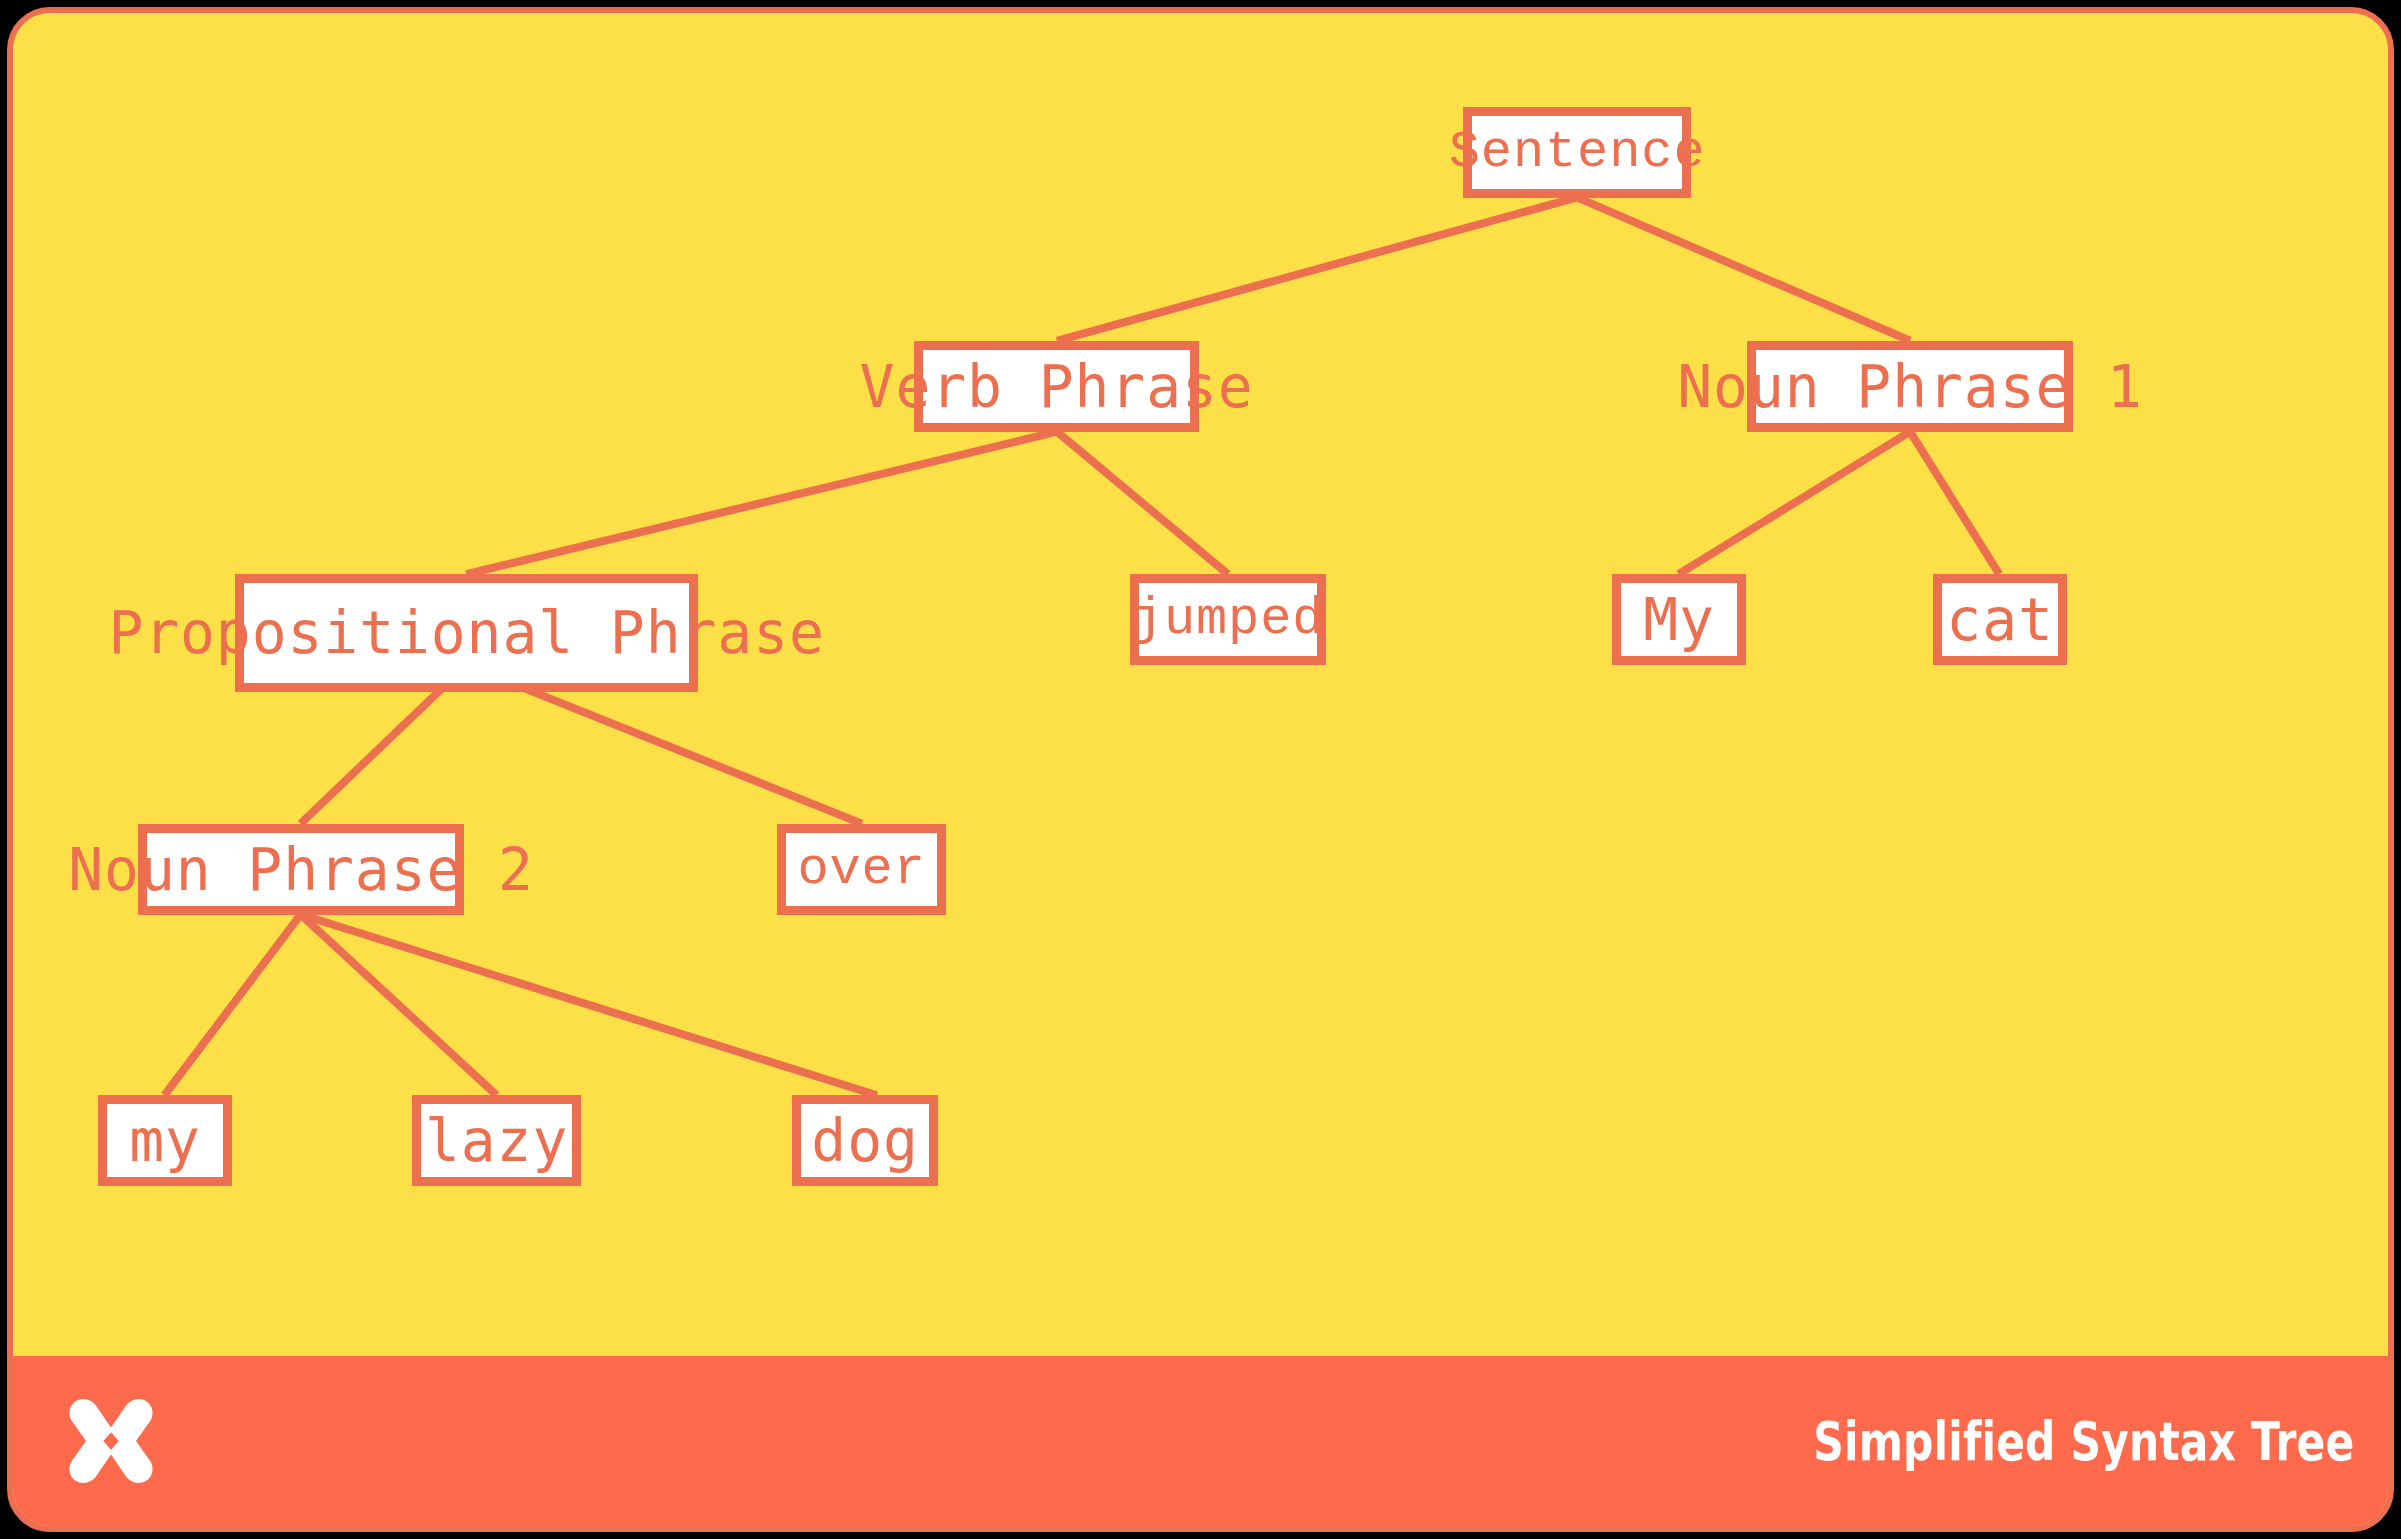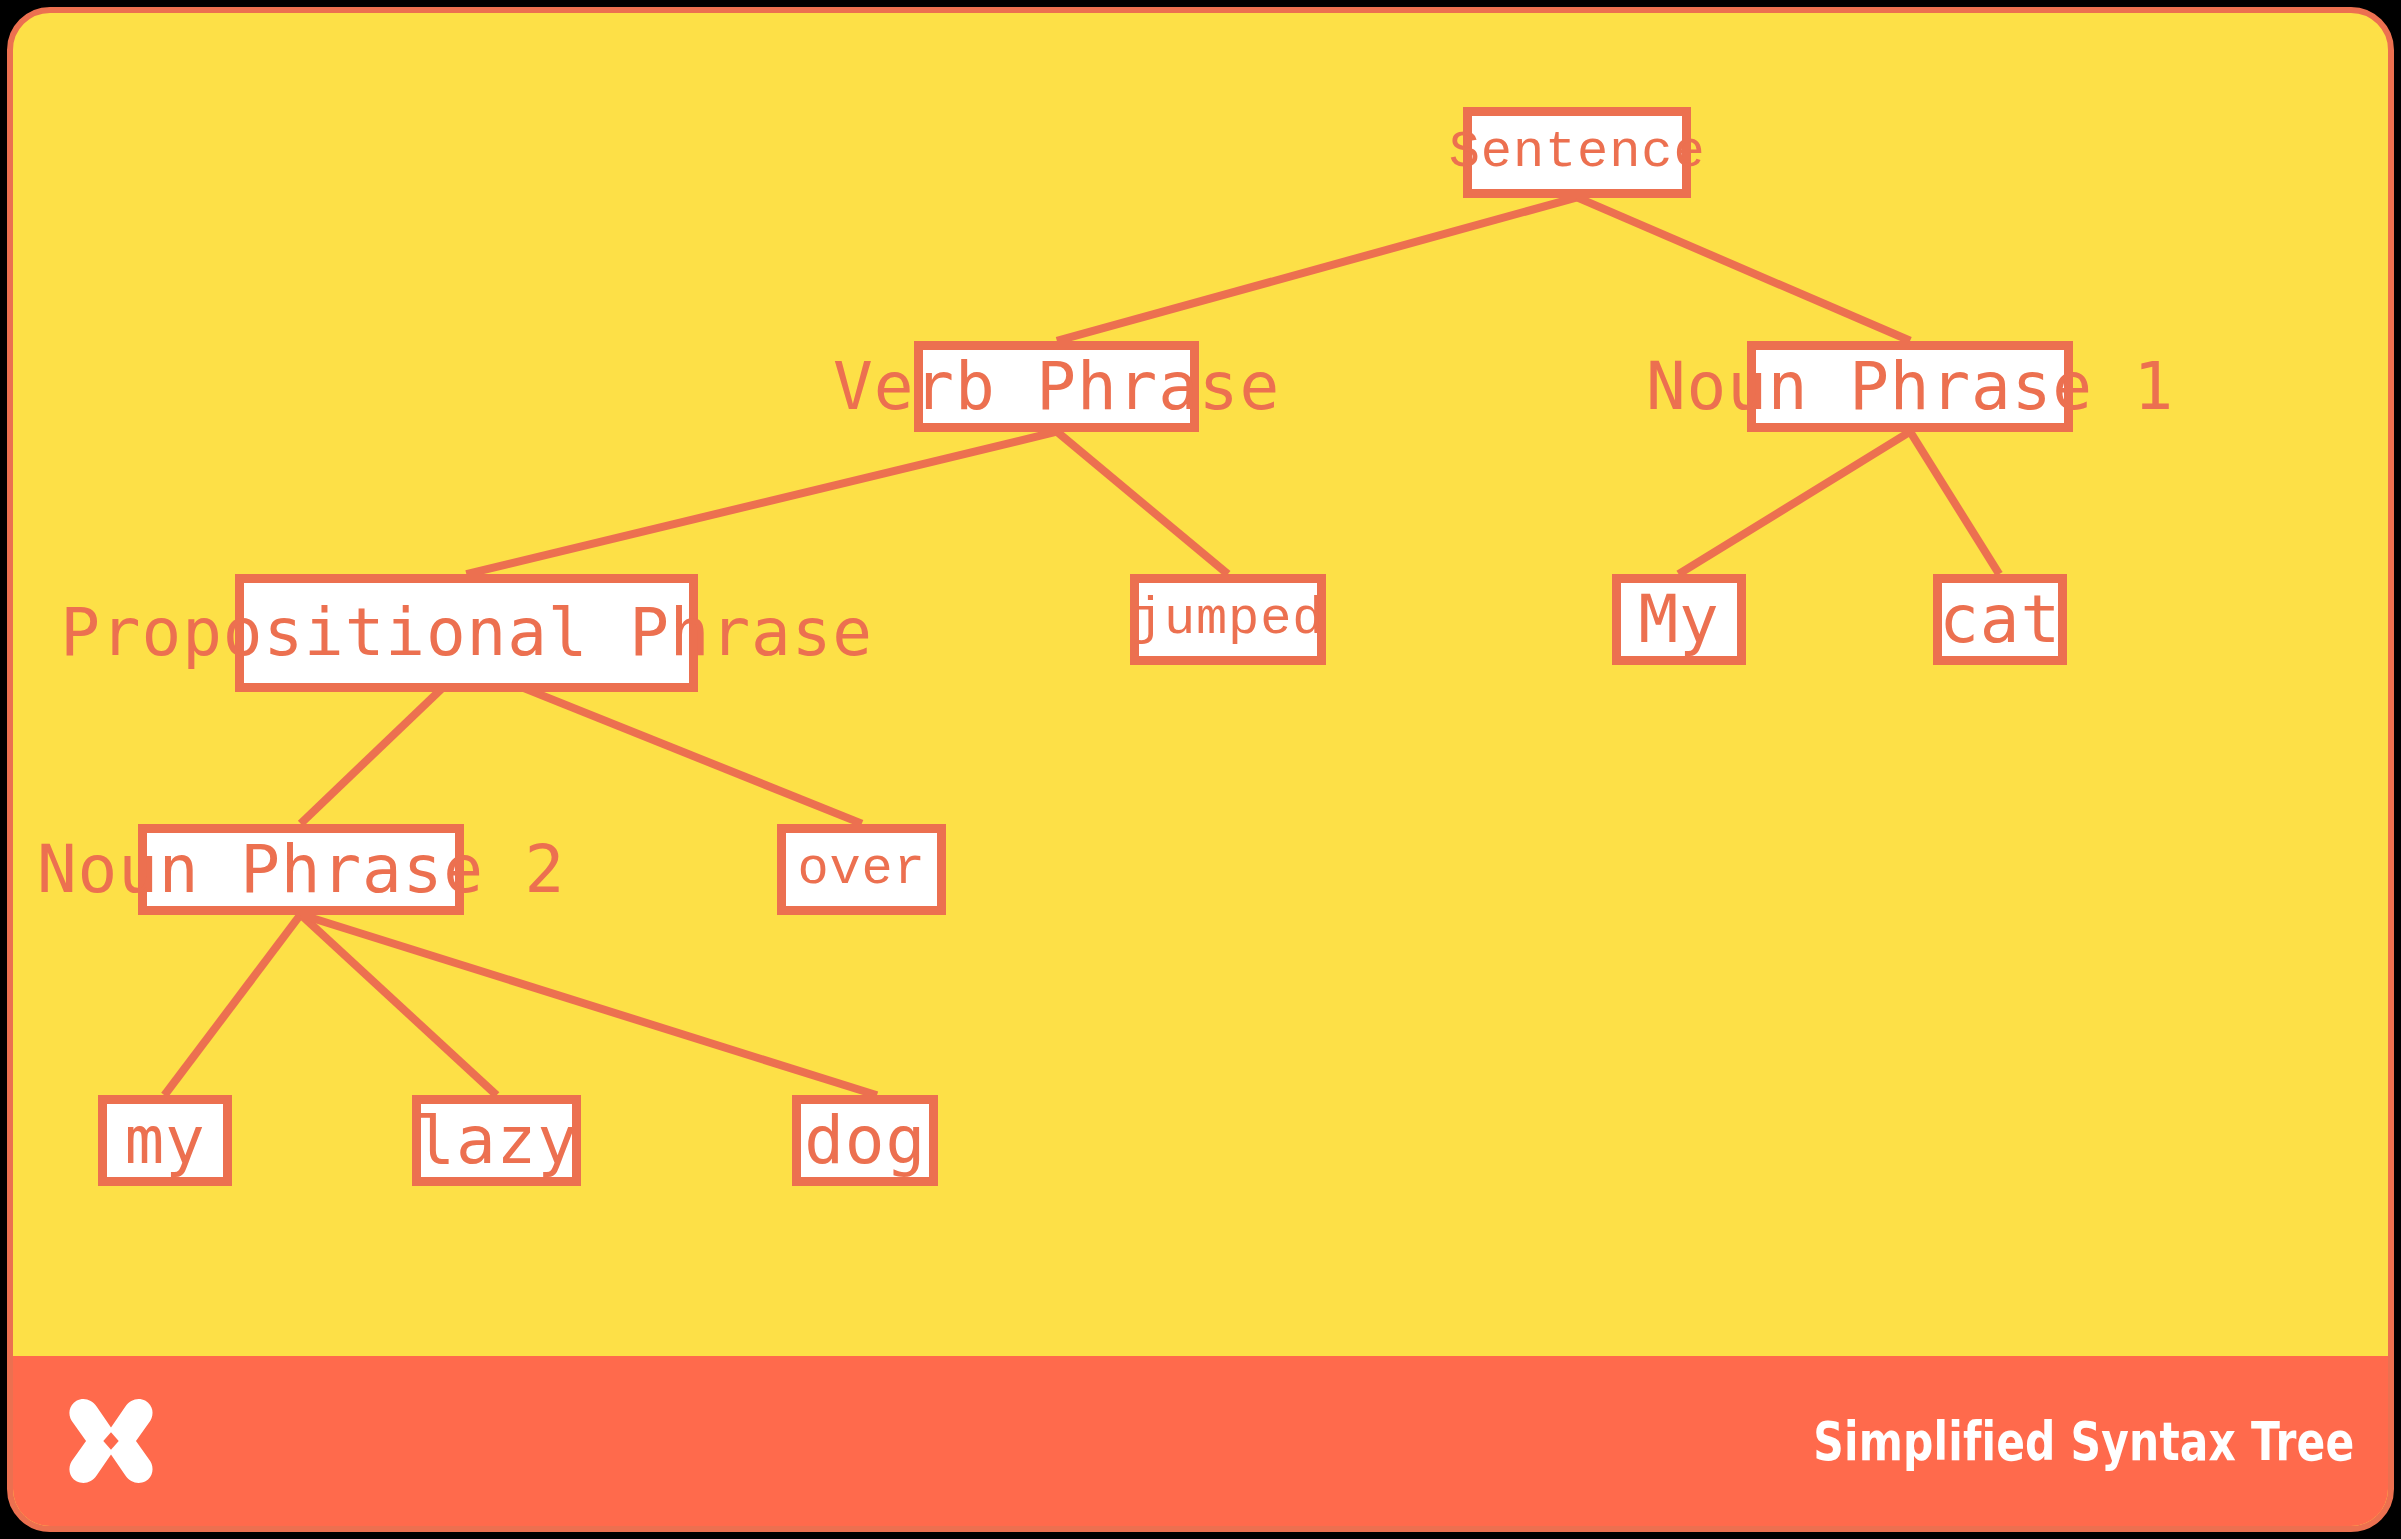--- a/index.html
+++ b/index.html
@@ -45,21 +45,21 @@
   .node {
     position: absolute;
     background: #FFFFFF;
     border: 9px solid #EC7050;
     box-sizing: border-box;
     display: flex;
     align-items: center;
     justify-content: center;
     color: #EC7050;
     font-family: "DejaVu Sans Mono", monospace;
-    font-size: 66px;
+    font-size: 58px;
     letter-spacing: 0.9px;
     line-height: 1;
     white-space: nowrap;
   }
   .node.wide-face {
     font-family: "Liberation Mono", "DejaVu Sans Mono", monospace;
     font-size: 52px;
   }
   #banner {
     position: absolute;

